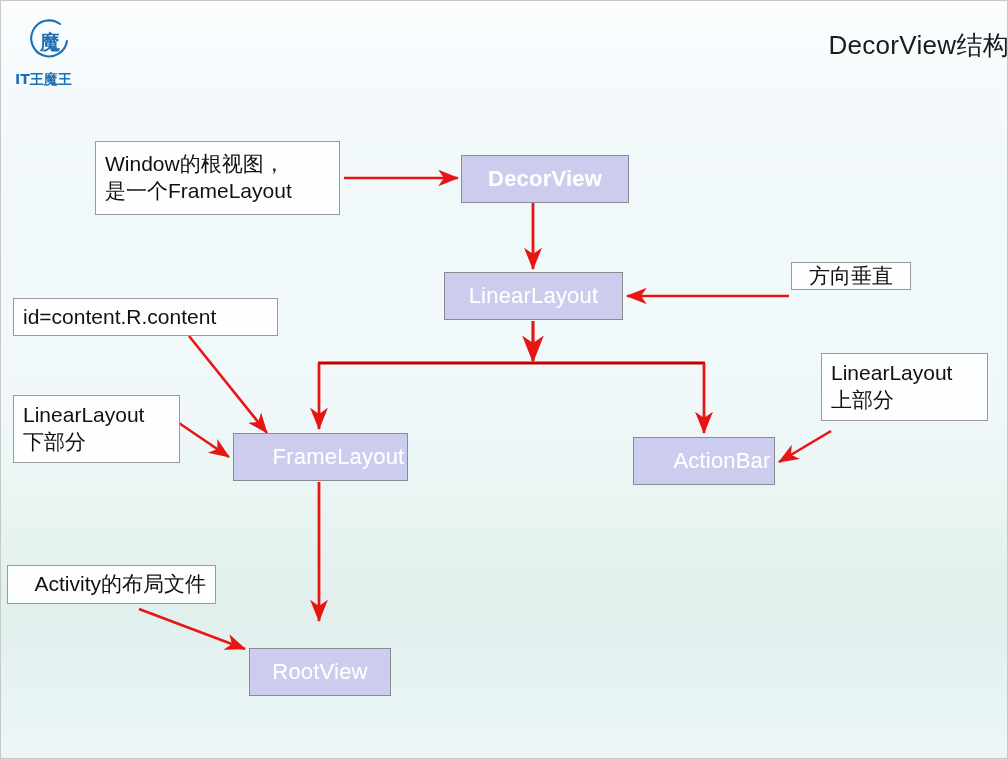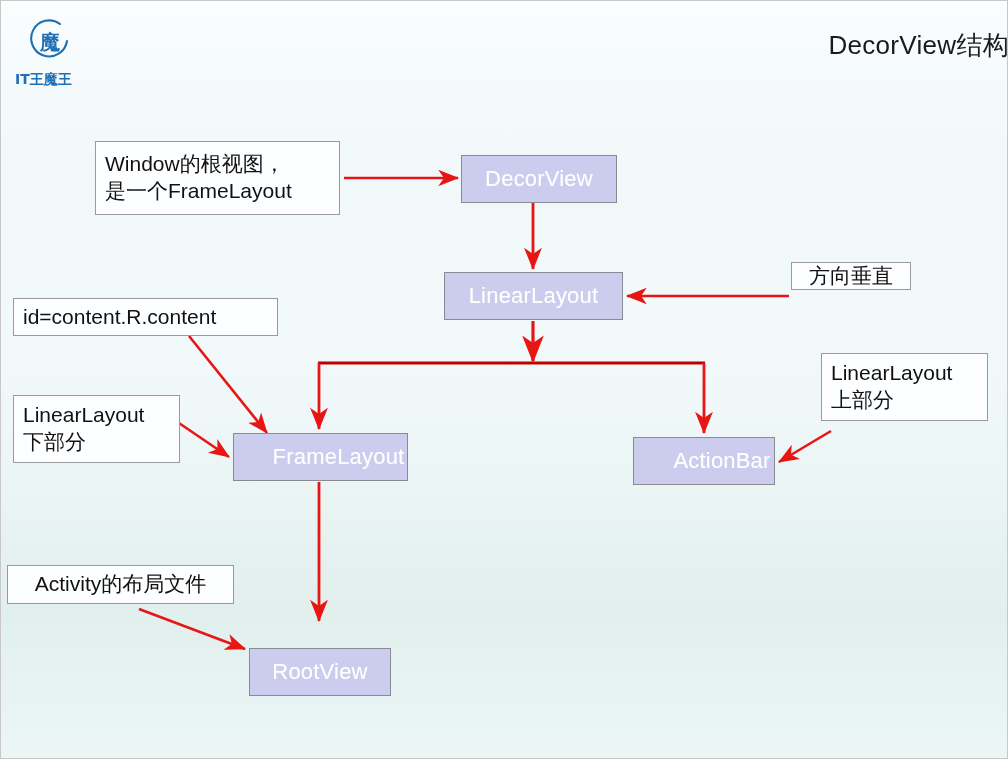--- a/index.html
+++ b/index.html
@@ -178,25 +178,25 @@
   <div class="note" style="left:820px; top:352px; width:167px; height:68px; font-size:21px;">
     <span class="ln">LinearLayout</span>
     <span class="ln">上部分</span>
   </div>
 
   <div class="note" style="left:12px; top:394px; width:167px; height:68px; font-size:21px;">
     <span class="ln">LinearLayout</span>
     <span class="ln">下部分</span>
   </div>
 
-  <div class="note" style="left:6px; top:564px; width:227px; height:39px; font-size:21px; align-items:center;">
+  <div class="note" style="left:6px; top:564px; width:209px; height:39px; font-size:21px; align-items:flex-end;">
     <span class="ln">Activity的布局文件</span>
   </div>
 
-  <div class="node" style="left:460px; top:154px; width:156px; height:48px;">
+  <div class="node" style="left:460px; top:154px; width:168px; height:48px;font-weight:bold;">
     <span>DecorView</span>
   </div>
 
   <div class="node" style="left:443px; top:271px; width:179px; height:48px;">
     <span>LinearLayout</span>
   </div>
 
   <div class="node" style="left:232px; top:432px; width:175px; height:48px;padding-left:36px;">
     <span>FrameLayout</span>
   </div>

